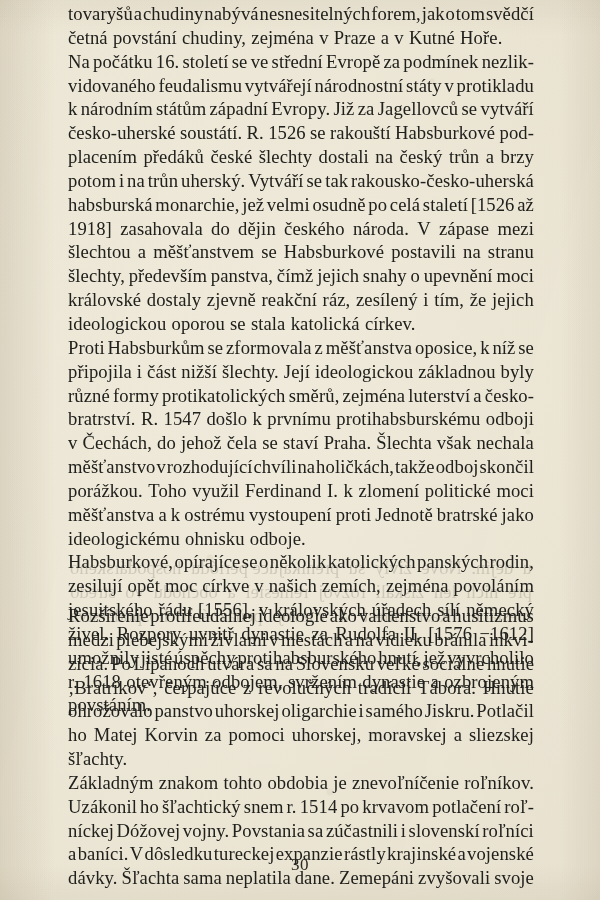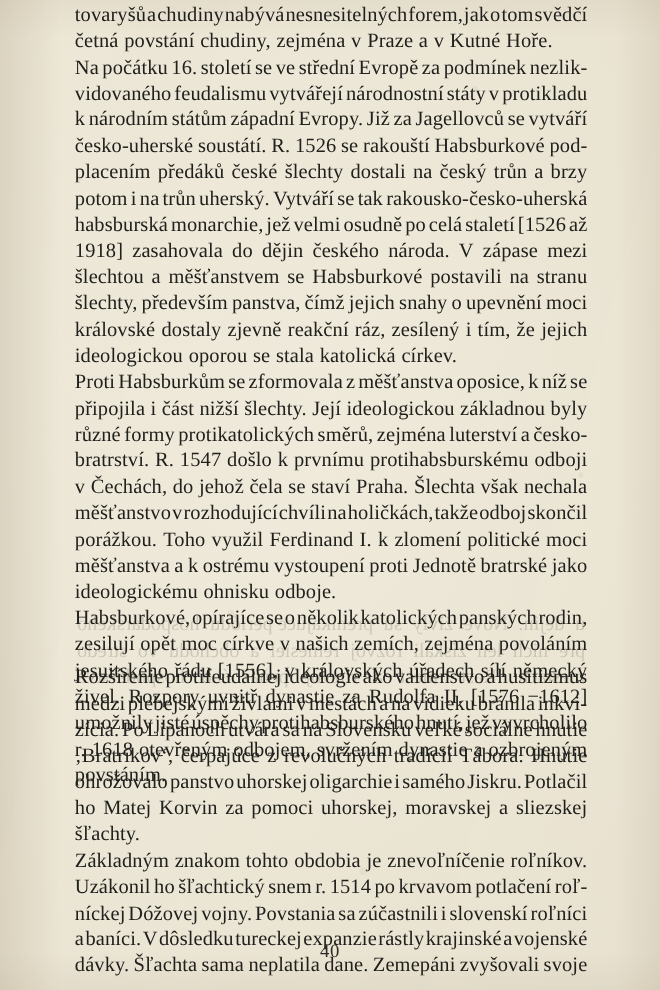--- a/index.html
+++ b/index.html
@@ -594,15 +594,15 @@
           <span class="w">dane.</span>
           <span class="w">Zemepáni</span>
           <span class="w">zvyšovali</span>
           <span class="w">svoje</span>
         </span>
       </p>
   </div>
 
   <div id="vignette"></div>
 
-  <div id="folio">40</div>
+  <div id="folio">30</div>
 
 </div>
 
 </body></html>

